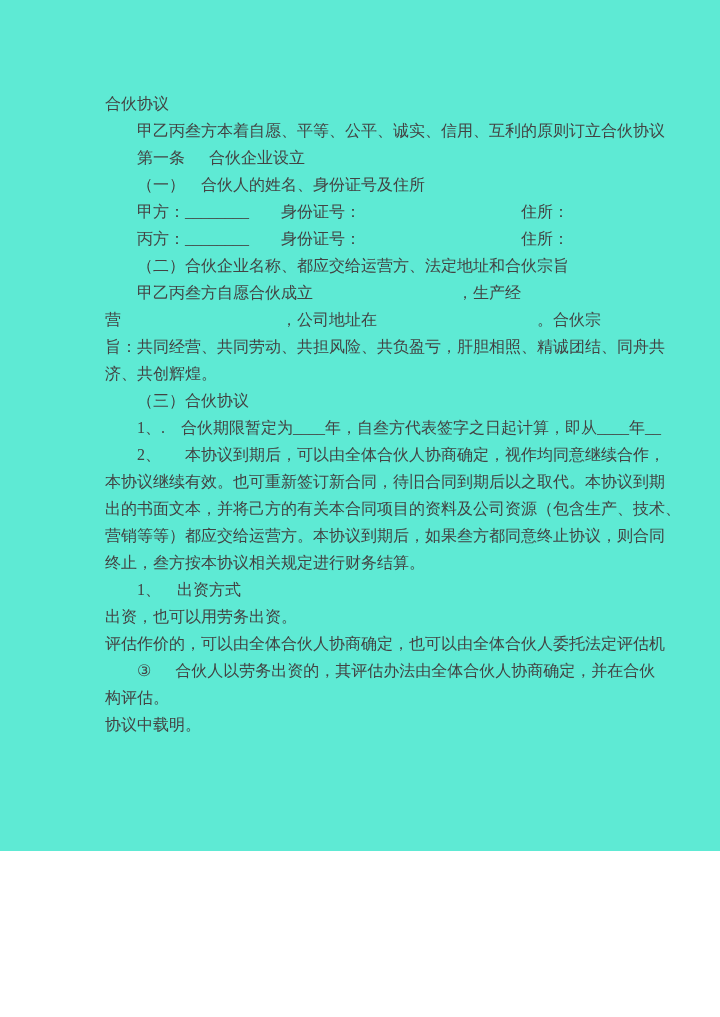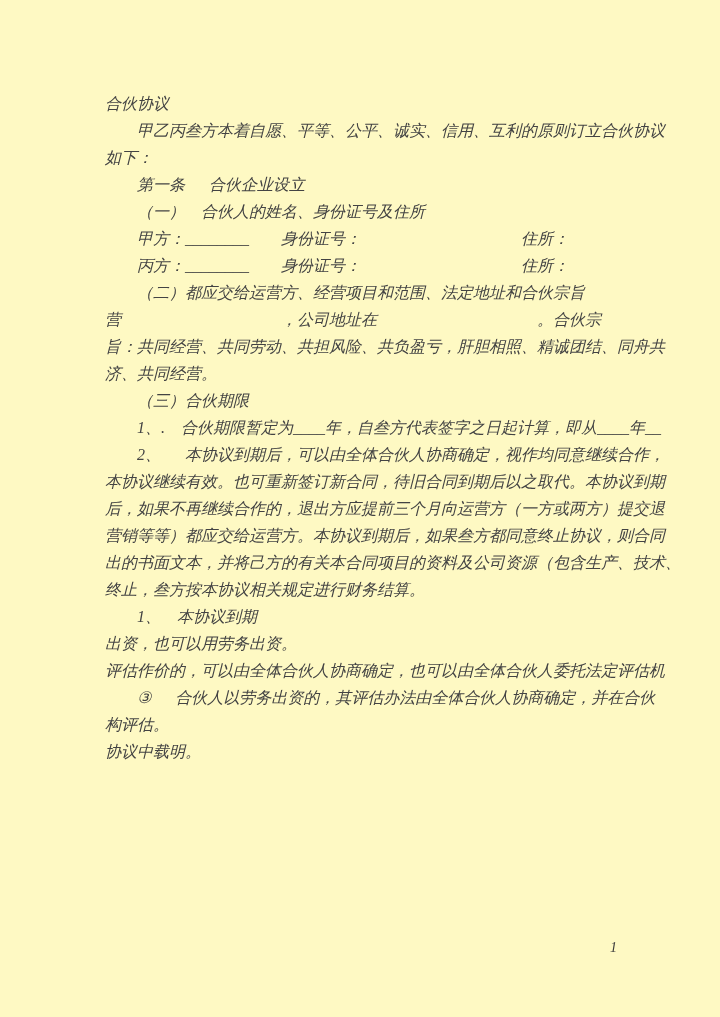--- a/index.html
+++ b/index.html
@@ -3,28 +3,27 @@
 <meta charset="utf-8">
 <style>
   html, body {
     margin: 0;
     padding: 0;
     background: #ffffff;
   }
   .page {
     position: relative;
     width: 720px;
-    height: 1017px;
-    background: #fef9c3;
+    height: 851px;
+    background: #5eead4;
     overflow: hidden;
     font-family: "Liberation Serif", "DejaVu Serif", serif;
     font-size: 16px;
     line-height: 27px;
     color: #434343;
-    font-style: italic;
   }
   .doc-body {
     position: absolute;
     left: 105px;
     top: 90px;
     width: 512px;
   }
   .line {
     height: 27px;
     white-space: nowrap;
@@ -52,38 +51,37 @@
   }
 </style>
 </head>
 <body>
 
 <div class="page">
   <div class="doc-body">
 
   <div class="line"><span>合伙协议</span></div>
       <div class="line ind-2"><span>甲乙丙叁方本着自愿、平等、公平、诚实、信用、互利的原则订立合伙协议</span></div>
-      <div class="line"><span>如下：</span></div>
       <div class="line ind-2"><span>第一条</span><span class="blank" style="width: 24px;"></span><span>合伙企业设立</span></div>
       <div class="line ind-2"><span>（一）</span><span class="blank" style="width: 16px;"></span><span>合伙人的姓名、身份证号及住所</span></div>
       <div class="line ind-2"><span>甲方：________</span><span class="blank" style="width: 32px;"></span><span>身份证号：</span><span class="blank" style="width: 160px;"></span><span>住所：</span></div>
       <div class="line ind-2"><span>丙方：________</span><span class="blank" style="width: 32px;"></span><span>身份证号：</span><span class="blank" style="width: 160px;"></span><span>住所：</span></div>
-      <div class="line ind-2"><span>（二）都应交给运营方、经营项目和范围、法定地址和合伙宗旨</span></div>
+      <div class="line ind-2"><span>（二）合伙企业名称、都应交给运营方、法定地址和合伙宗旨</span></div>
+      <div class="line ind-2"><span>甲乙丙叁方自愿合伙成立</span><span class="blank" style="width: 144px;"></span><span>，生产经</span></div>
       <div class="line"><span>营</span><span class="blank" style="width: 160px;"></span><span>，公司地址在</span><span class="blank" style="width: 160px;"></span><span>。合伙宗</span></div>
       <div class="line"><span>旨：共同经营、共同劳动、共担风险、共负盈亏，肝胆相照、精诚团结、同舟共</span></div>
-      <div class="line"><span>济、共同经营。</span></div>
-      <div class="line ind-2"><span>（三）合伙期限</span></div>
+      <div class="line"><span>济、共创辉煌。</span></div>
+      <div class="line ind-2"><span>（三）合伙协议</span></div>
       <div class="line ind-2"><span>1、.</span><span class="blank" style="width: 16px;"></span><span>合伙期限暂定为____年，自叁方代表签字之日起计算，即从____年__</span></div>
       <div class="line ind-2"><span>2、</span><span class="blank" style="width: 24px;"></span><span>本协议到期后，可以由全体合伙人协商确定，视作均同意继续合作，</span></div>
       <div class="line"><span>本协议继续有效。也可重新签订新合同，待旧合同到期后以之取代。本协议到期</span></div>
-      <div class="line"><span>后，如果不再继续合作的，退出方应提前三个月向运营方（一方或两方）提交退</span></div>
+      <div class="line"><span>出的书面文本，并将己方的有关本合同项目的资料及公司资源（包含生产、技术、</span></div>
       <div class="line"><span>营销等等）都应交给运营方。本协议到期后，如果叁方都同意终止协议，则合同</span></div>
-      <div class="line"><span>出的书面文本，并将己方的有关本合同项目的资料及公司资源（包含生产、技术、</span></div>
       <div class="line"><span>终止，叁方按本协议相关规定进行财务结算。</span></div>
-      <div class="line ind-2"><span>1、</span><span class="blank" style="width: 16px;"></span><span>本协议到期</span></div>
+      <div class="line ind-2"><span>1、</span><span class="blank" style="width: 16px;"></span><span>出资方式</span></div>
       <div class="line"><span>出资，也可以用劳务出资。</span></div>
       <div class="line"><span>评估作价的，可以由全体合伙人协商确定，也可以由全体合伙人委托法定评估机</span></div>
       <div class="line ind-2"><span>③</span><span class="blank" style="width: 24px;"></span><span>合伙人以劳务出资的，其评估办法由全体合伙人协商确定，并在合伙</span></div>
       <div class="line"><span>构评估。</span></div>
       <div class="line"><span>协议中载明。</span></div>
     </div>
   <div class="footer">
     <span>1</span>
   </div>
 </div>

